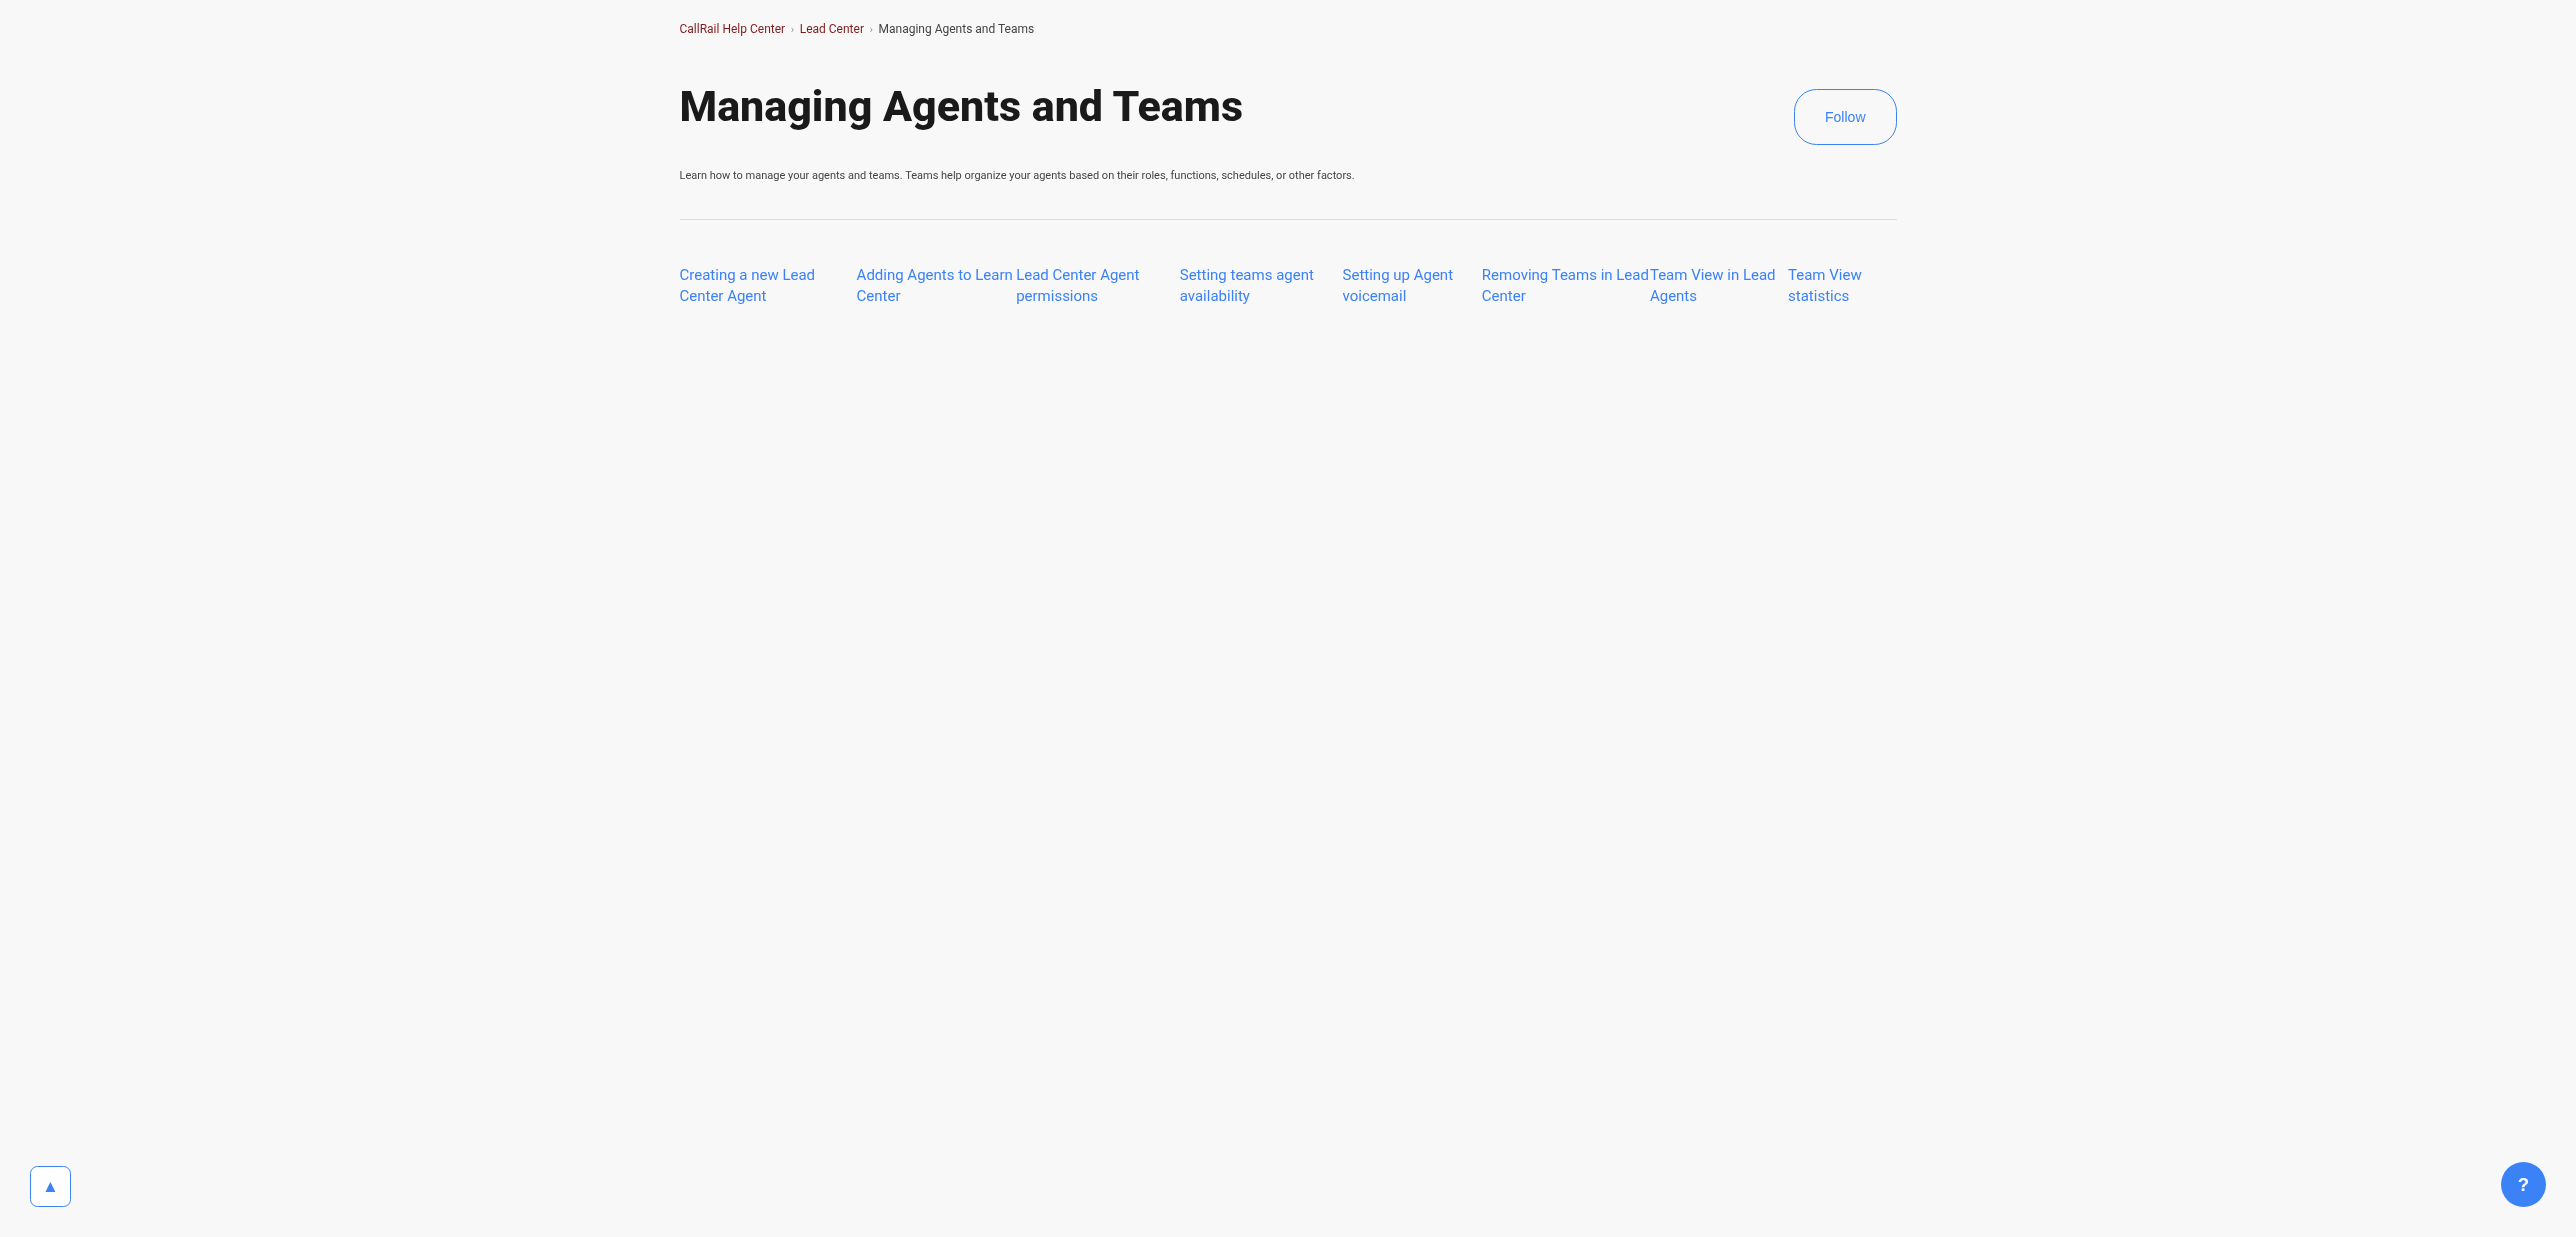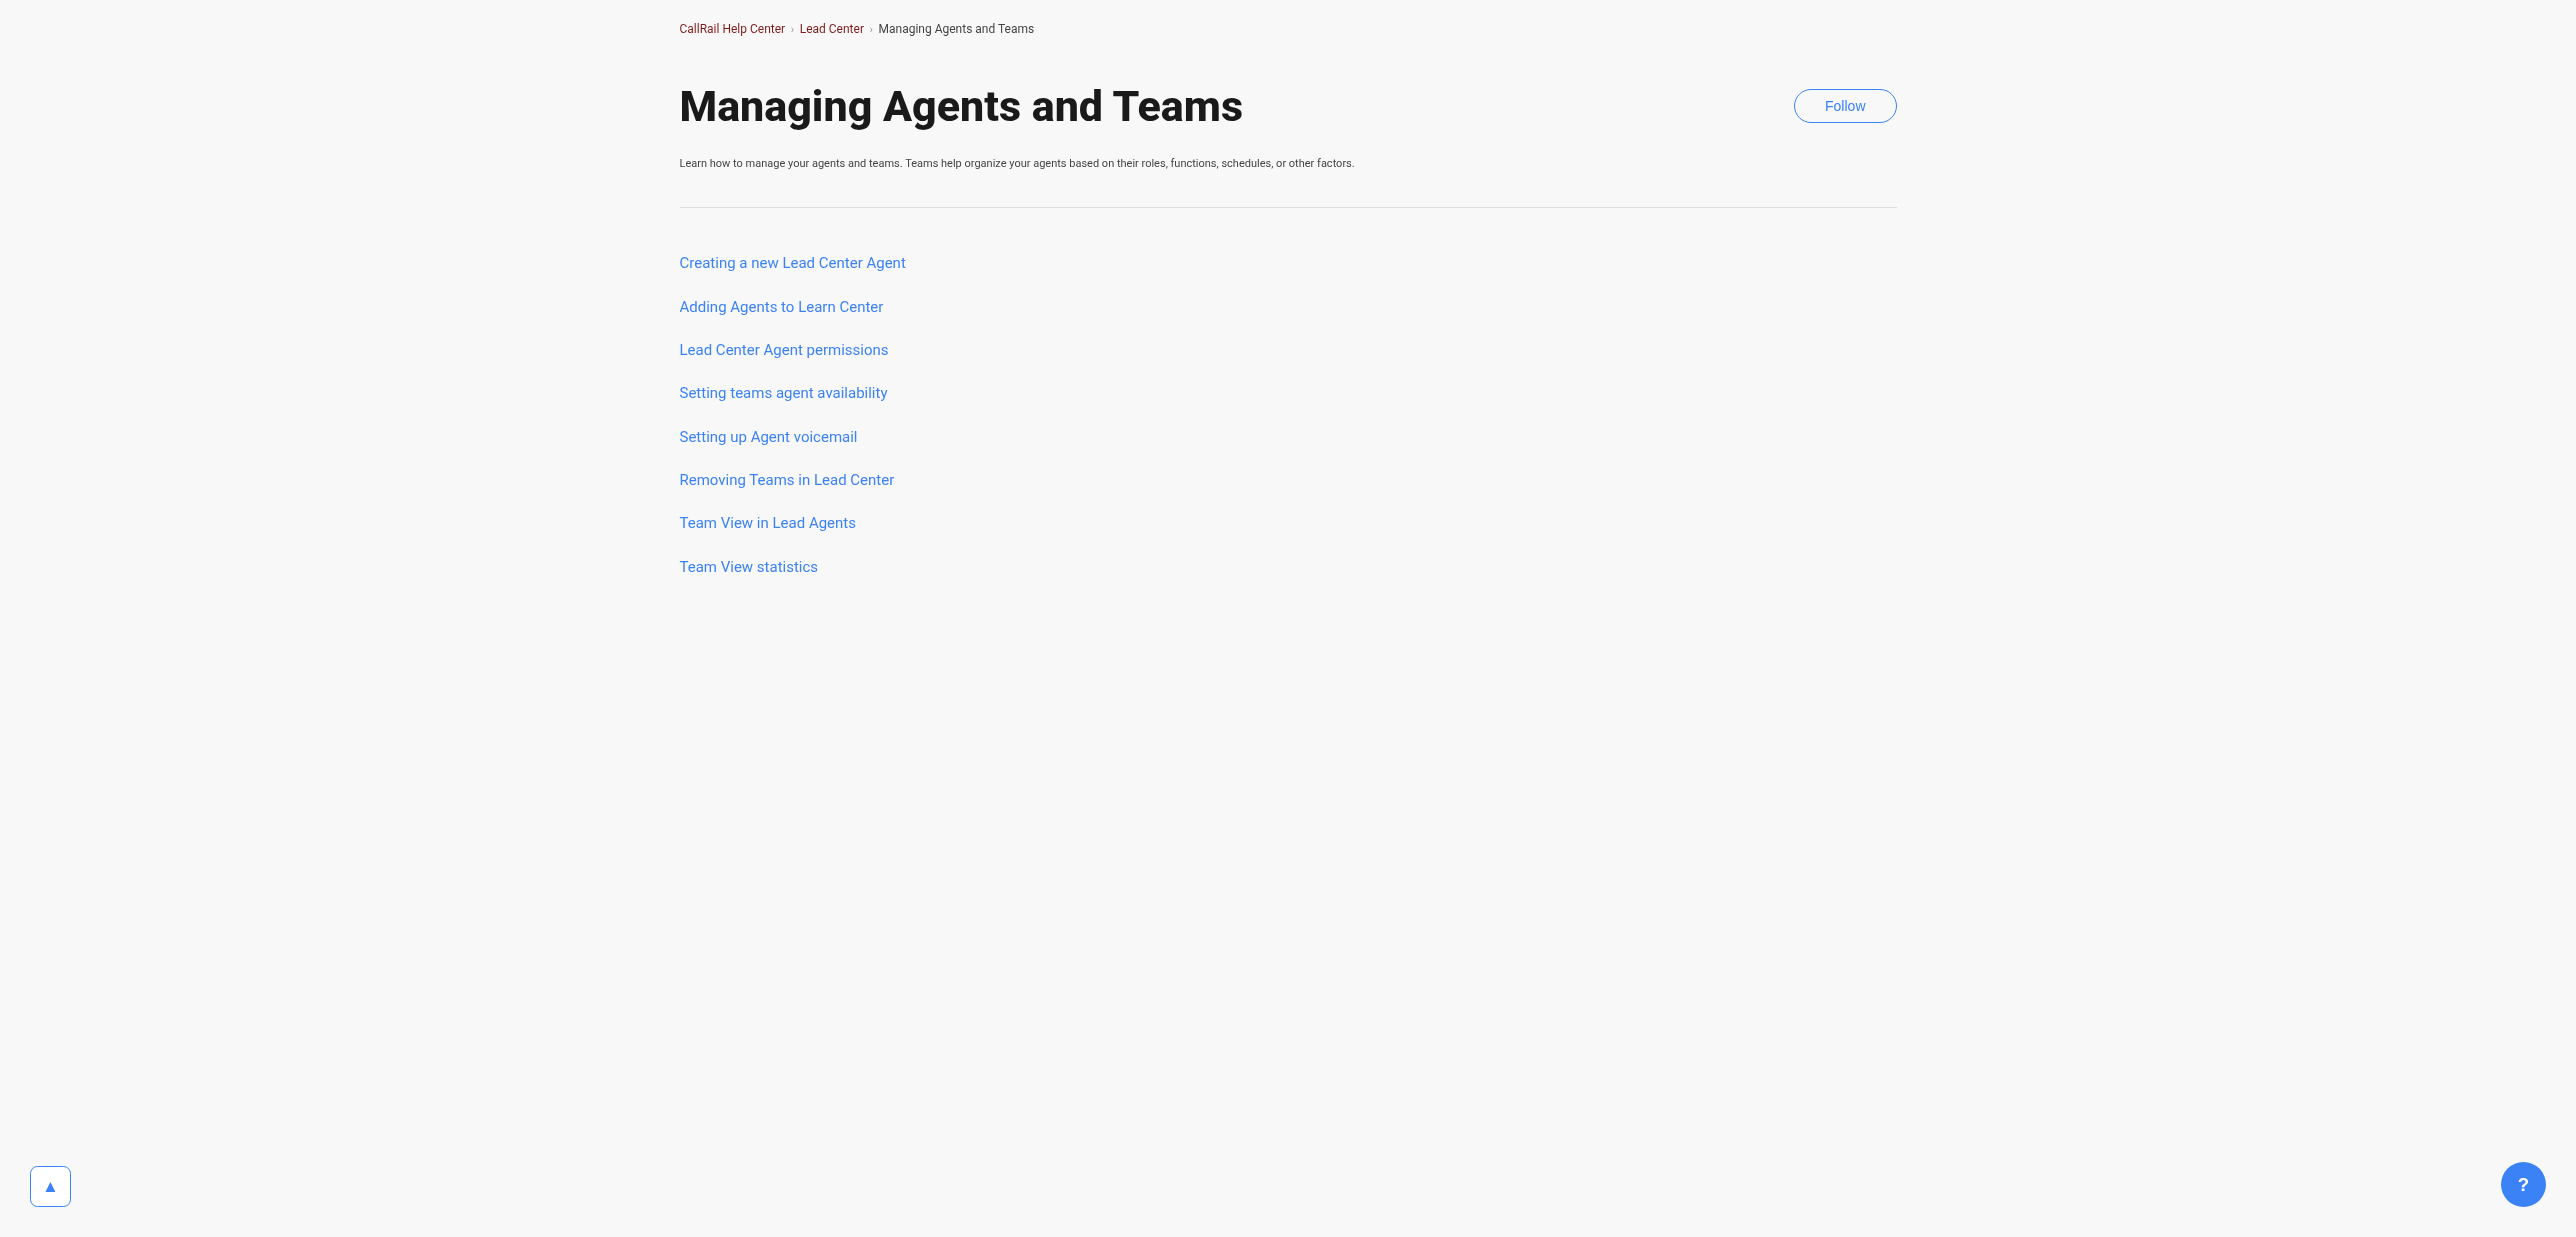--- a/index.html
+++ b/index.html
@@ -57,21 +57,21 @@
       font-weight: 800;
       color: #1a1a1a;
       line-height: 1.2;
       flex: 1;
     }
 
     .follow-button {
       border: 1.9px solid #3b82f6;
       background: transparent;
       color: #3b82f6;
-      padding: 8px 30px;
+      padding: 19px 30px;
       border-radius: 22.4px;
       font-size: 14px;
       cursor: pointer;
       white-space: nowrap;
       margin-top: 7.5px;
       margin-left: 30px;
     }
 
     .description {
       font-size: 11px;
@@ -82,21 +82,21 @@
     }
 
     .divider {
       border: none;
       border-top: 0.9px solid #ddd;
       margin-bottom: 34px;
     }
 
     .article-list {
       display: flex;
-      flex-direction: column;
+      flex-direction: row;
       gap: 0;
     }
 
     .article-link {
       display: block;
       color: #3b82f6;
       text-decoration: none;
       font-size: 15px;
       padding: 11.2px 0;
       line-height: 1.4;

